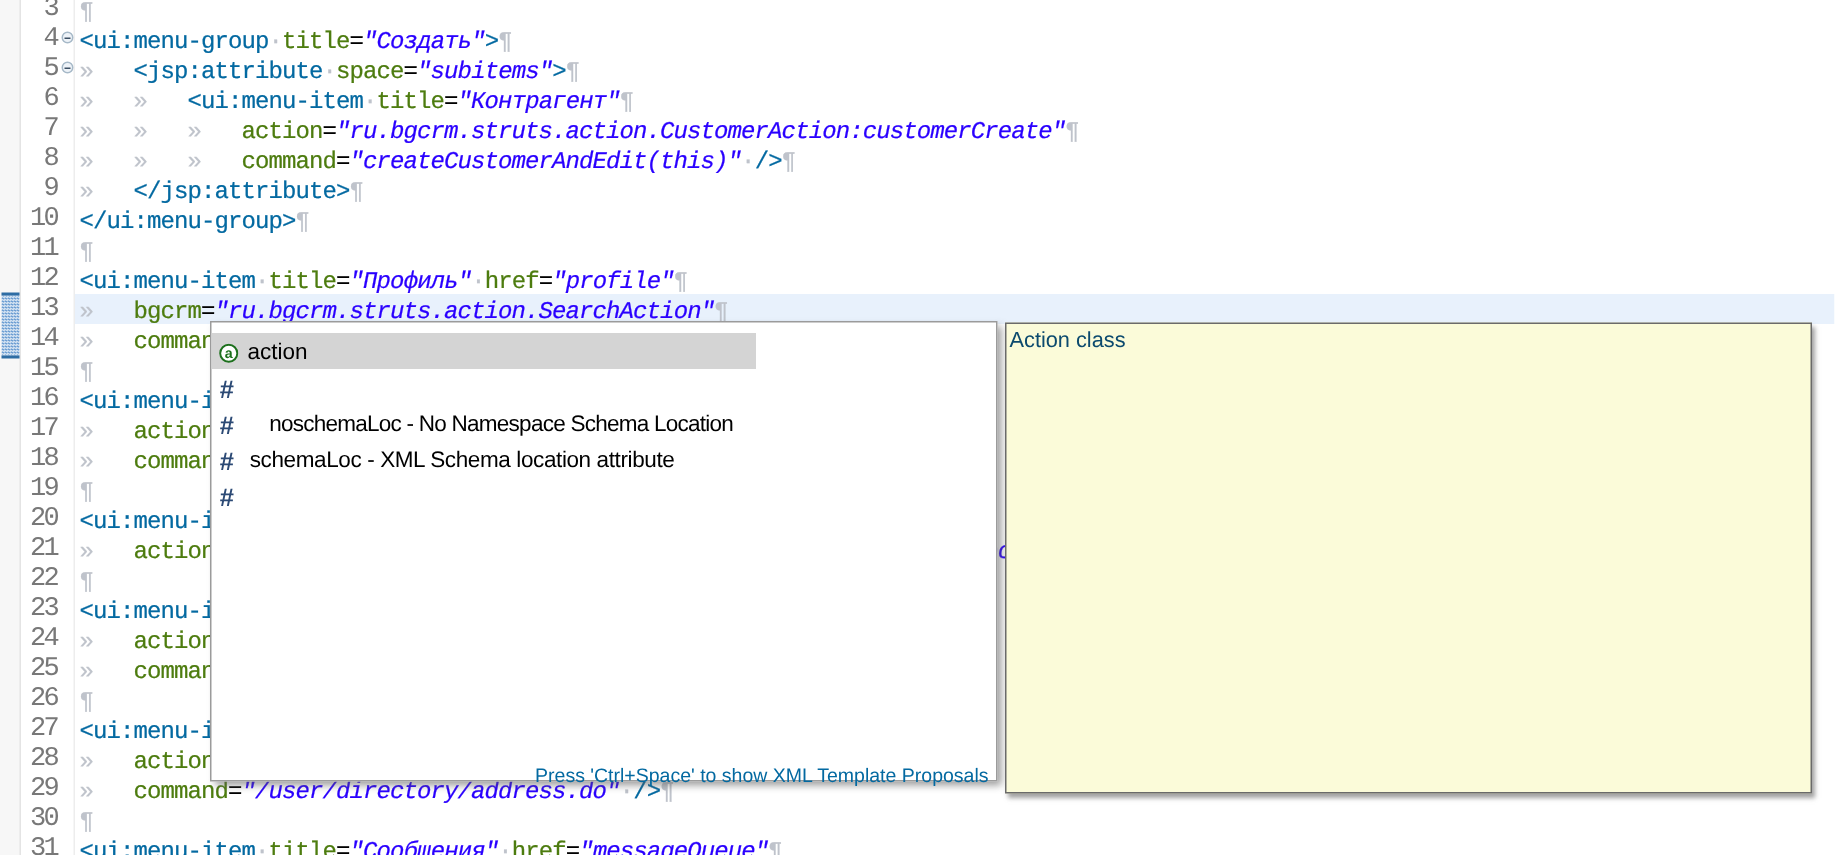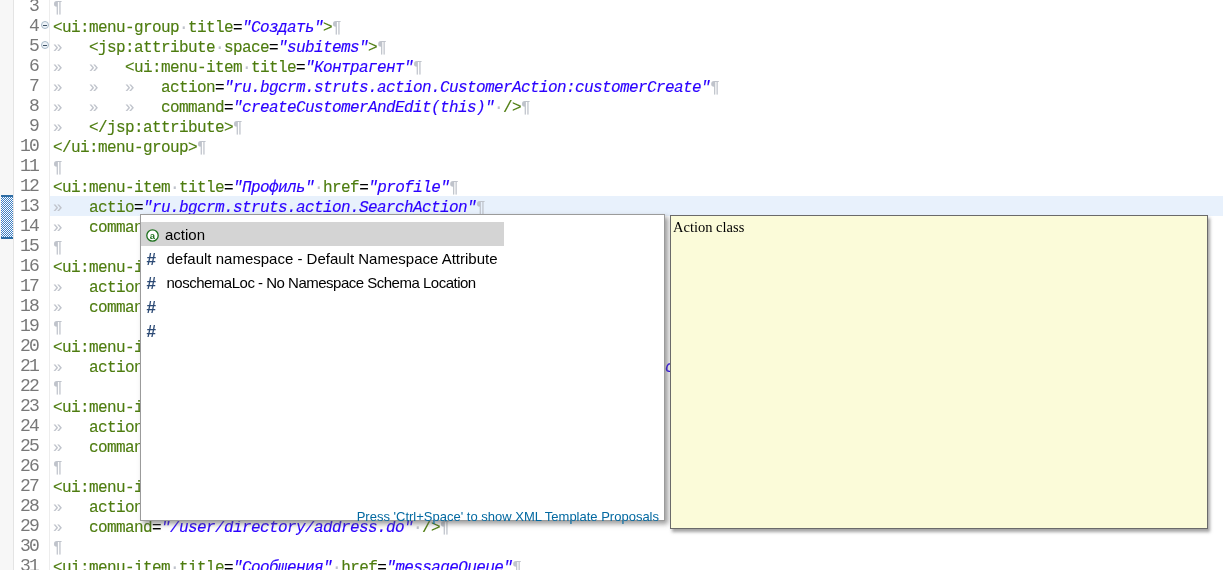--- a/index.html
+++ b/index.html
@@ -8,38 +8,38 @@
 #hl{position:absolute;left:50px;top:196px;width:1173px;height:20px;background:#e8f1fc;}
 #annbg{position:absolute;left:0;top:0;width:13px;height:570px;background:#f7f7f7;border-right:1px solid #e4e4e4;}
 #foldline{position:absolute;left:49px;top:0;width:1px;height:570px;background:#ededed;}
 #marker{position:absolute;left:1px;top:195px;width:12px;height:40px;
   background:conic-gradient(#3d7fc4 25%,#fff 0 50%,#3d7fc4 0 75%,#fff 0) 0 0/2px 2px;
   border-top:2px solid #2e6da4;border-bottom:2px solid #2e6da4;}
 #nums{position:absolute;left:0;top:-4.5px;width:38px;text-align:right;
   font:18px/20px "Liberation Mono",monospace;color:#787878;white-space:pre;letter-spacing:-1.8px;}
 #code{position:absolute;left:53px;top:-2.5px;font:16px/20px "Liberation Mono",monospace;
   color:#000;white-space:pre;letter-spacing:-0.6px;-webkit-text-stroke:0.15px;}
-.t{color:#4d7c0f;text-align:center;}  
+.t{color:#0369a1;text-align:center;}  
 .a{color:#4d7c0f;}  
 .s{color:#2a00ff;font-style:italic;} 
 .w{color:#bfc3cb;} 
 .tab{display:inline-block;width:36px;color:#bfc3cb;}
 .fold{position:absolute;width:8px;height:8px;border:1px solid #a6b9c8;border-radius:50%;
   background:#eef3f8;box-sizing:border-box;}
 .fold::after{content:"";position:absolute;left:1px;right:1px;top:2.5px;height:1.6px;background:#3c5064;}
 #cap{position:absolute;left:140px;top:214px;width:523px;height:305px;background:#fff;
   border:1px solid #9b9b9b;box-shadow:3px 3px 5px rgba(90,90,90,0.6);
   font-family:"Liberation Sans",sans-serif;}
 #capsel{position:absolute;left:0px;top:7px;width:363px;height:24px;background:#d4d4d4;}
 .item{position:absolute;left:25.5px;height:24px;font-size:15px;line-height:24px;color:#000;white-space:pre;}
 .hash{position:absolute;left:5.5px;width:24px;height:24px;line-height:26px;color:#2c4a75;font-weight:bold;font-size:17px;font-family:"Liberation Sans",sans-serif;}
 #capstatus{position:absolute;right:5px;top:294px;font-size:13px;color:#0369a1;}
 #tip{position:absolute;left:670px;top:215px;width:536px;height:312px;background:#fbfbd9;
   border:1px solid #6a6a6a;box-shadow:2px 3px 3px rgba(100,100,100,0.6);
-  font-family:Liberation Serif, serif;font-size:14.5px;color:#000000;}
+  font-family:Liberation Sans, sans-serif;font-size:14.5px;color:#0c4a6e;}
 #tip span{position:absolute;left:2px;top:3px;}
 </style>
 </head>
 <body>
 <div id="hl"></div>
 <div id="annbg"></div>
 <div id="foldline"></div>
 <div id="marker"></div>
 <div id="nums"> 3
  4
@@ -75,21 +75,21 @@
 <div id="code"><span class="w">¶</span>
 <span class="t">&lt;ui:menu-group</span><span class="w">·</span><span class="a">title</span>=<span class="s">"Создать"</span><span class="t">&gt;</span><span class="w">¶</span>
 <span class="tab">»</span><span class="t">&lt;jsp:attribute</span><span class="w">·</span><span class="a">space</span>=<span class="s">"subitems"</span><span class="t">&gt;</span><span class="w">¶</span>
 <span class="tab">»</span><span class="tab">»</span><span class="t">&lt;ui:menu-item</span><span class="w">·</span><span class="a">title</span>=<span class="s">"Контрагент"</span><span class="w">¶</span>
 <span class="tab">»</span><span class="tab">»</span><span class="tab">»</span><span class="a">action</span>=<span class="s">"ru.bgcrm.struts.action.CustomerAction:customerCreate"</span><span class="w">¶</span>
 <span class="tab">»</span><span class="tab">»</span><span class="tab">»</span><span class="a">command</span>=<span class="s">"createCustomerAndEdit(this)"</span><span class="w">·</span><span class="t">/&gt;</span><span class="w">¶</span>
 <span class="tab">»</span><span class="t">&lt;/jsp:attribute&gt;</span><span class="w">¶</span>
 <span class="t">&lt;/ui:menu-group&gt;</span><span class="w">¶</span>
 <span class="w">¶</span>
 <span class="t">&lt;ui:menu-item</span><span class="w">·</span><span class="a">title</span>=<span class="s">"Профиль"</span><span class="w">·</span><span class="a">href</span>=<span class="s">"profile"</span><span class="w">¶</span>
-<span class="tab">»</span><span class="a">actio</span>=<span class="s">"ru.bgcrm.struts.action.SearchAction"</span><span class="w">¶</span>
+<span class="tab">»</span><span class="a">bgcrm</span>=<span class="s">"ru.bgcrm.struts.action.SearchAction"</span><span class="w">¶</span>
 <span class="tab">»</span><span class="a">command</span>=<span class="s">"profileLoad(this)"</span><span class="w">·</span><span class="t">/&gt;</span><span class="w">¶</span>
 <span class="w">¶</span>
 <span class="t">&lt;ui:menu-item</span><span class="w">·</span><span class="a">title</span>=<span class="s">"Параметры"</span><span class="w">¶</span>
 <span class="tab">»</span><span class="a">action</span>=<span class="s">"ru.bgcrm.struts.action.ParamAction"</span><span class="w">¶</span>
 <span class="tab">»</span><span class="a">command</span>=<span class="s">"onParamSelect(this)"</span><span class="w">·</span><span class="t">/&gt;</span><span class="w">¶</span>
 <span class="w">¶</span>
 <span class="t">&lt;ui:menu-item</span><span class="w">·</span><span class="a">title</span>=<span class="s">"Документы"</span><span class="w">¶</span>
 <span class="tab">»</span><span class="a">action</span>=<span class="s">"ru.bgcrm.struts.action.CustomerAction:customersSearchProcess(this)"</span><span class="w">·</span><span class="t">/&gt;</span><span class="w">¶</span>
 <span class="w">¶</span>
 <span class="t">&lt;ui:menu-item</span><span class="w">·</span><span class="a">title</span>=<span class="s">"Договоры"</span><span class="w">¶</span>
@@ -101,22 +101,22 @@
 <span class="tab">»</span><span class="a">command</span>=<span class="s">"/user/directory/address.do"</span><span class="w">·</span><span class="t">/&gt;</span><span class="w">¶</span>
 <span class="w">¶</span>
 <span class="t">&lt;ui:menu-item</span><span class="w">·</span><span class="a">title</span>=<span class="s">"Сообщения"</span><span class="w">·</span><span class="a">href</span>=<span class="s">"messageQueue"</span><span class="w">¶</span></div>
 <div id="cap">
   <div id="capsel"></div>
   <div class="item" style="top:8px;left:24px;"><svg style="position:absolute;left:-19px;top:5.5px;" width="13" height="13" viewBox="0 0 13 13">
         <circle cx="6.5" cy="6.5" r="5.7" fill="#fff" stroke="#1d701d" stroke-width="1.3"></circle>
         <text x="6.5" y="9.8" text-anchor="middle" font-size="9.5" font-family="Liberation Sans" font-weight="bold" fill="#1d701d">a</text>
       </svg>action</div>
   <div class="hash" style="top:32px;">#</div>
-    <div class="item" style="top:32px;">default namespace - Default Namespace Attribute</div>
   <div class="hash" style="top:56px;">#</div>
-    <div class="item" style="top:56px;letter-spacing:-0.5px;">noschemaLoc - No Namespace Schema Location</div>
+    <div class="item" style="top:56px;letter-spacing:-0.5px;margin-left:13px;">noschemaLoc - No Namespace Schema Location</div>
   <div class="hash" style="top:80px;">#</div>
+    <div class="item" style="top:80px;letter-spacing:-0.26px;">schemaLoc - XML Schema location attribute</div>
   <div class="hash" style="top:104px;">#</div>
   <div id="capstatus">Press 'Ctrl+Space' to show XML Template Proposals</div>
 </div>
 <div id="tip">
     <span>Action class</span>
   </div>
 
 </body></html>

